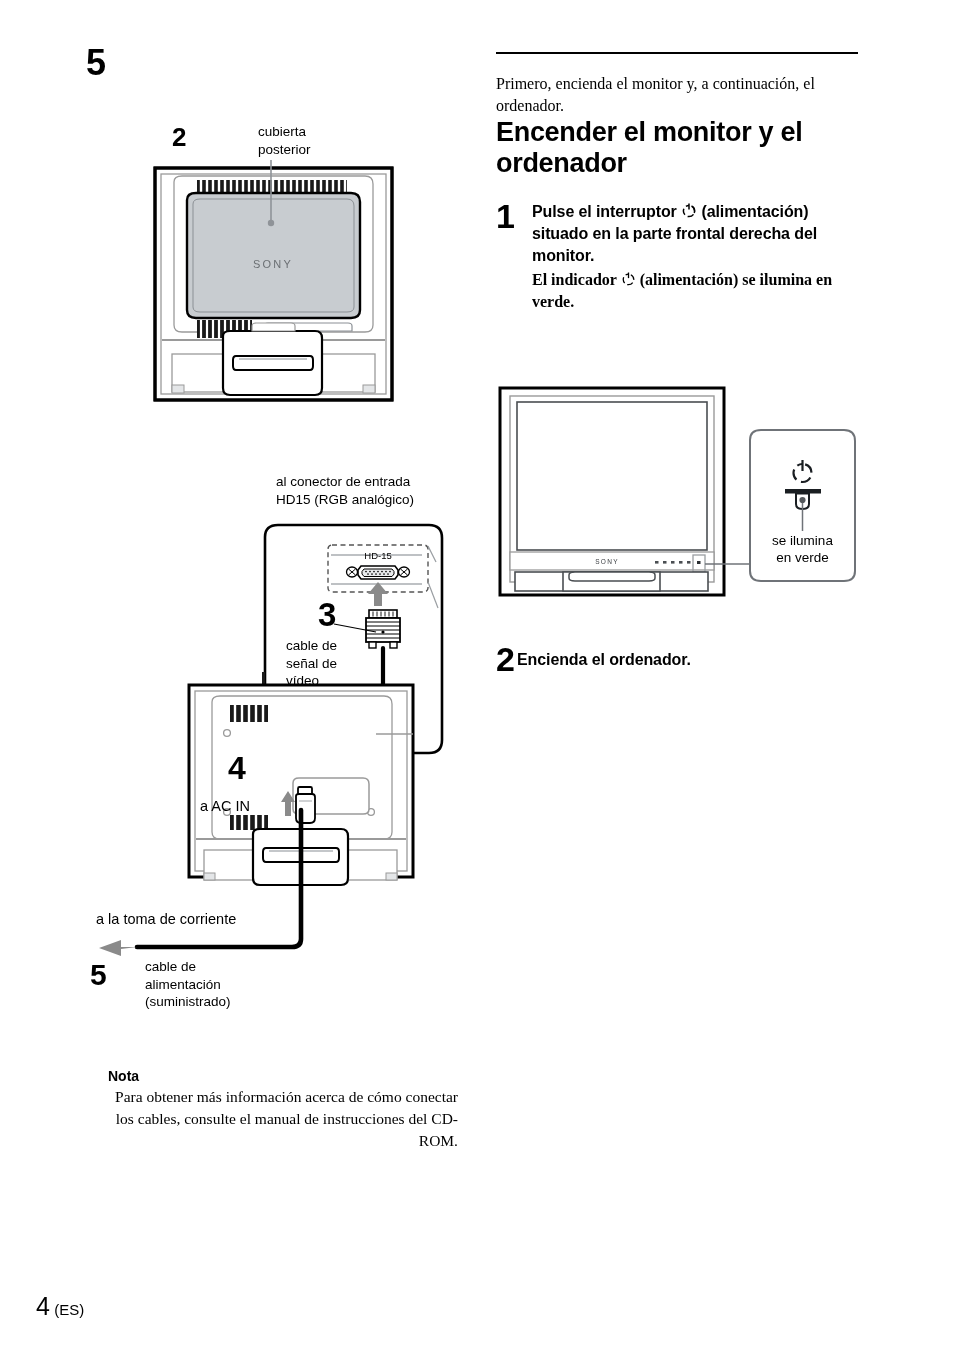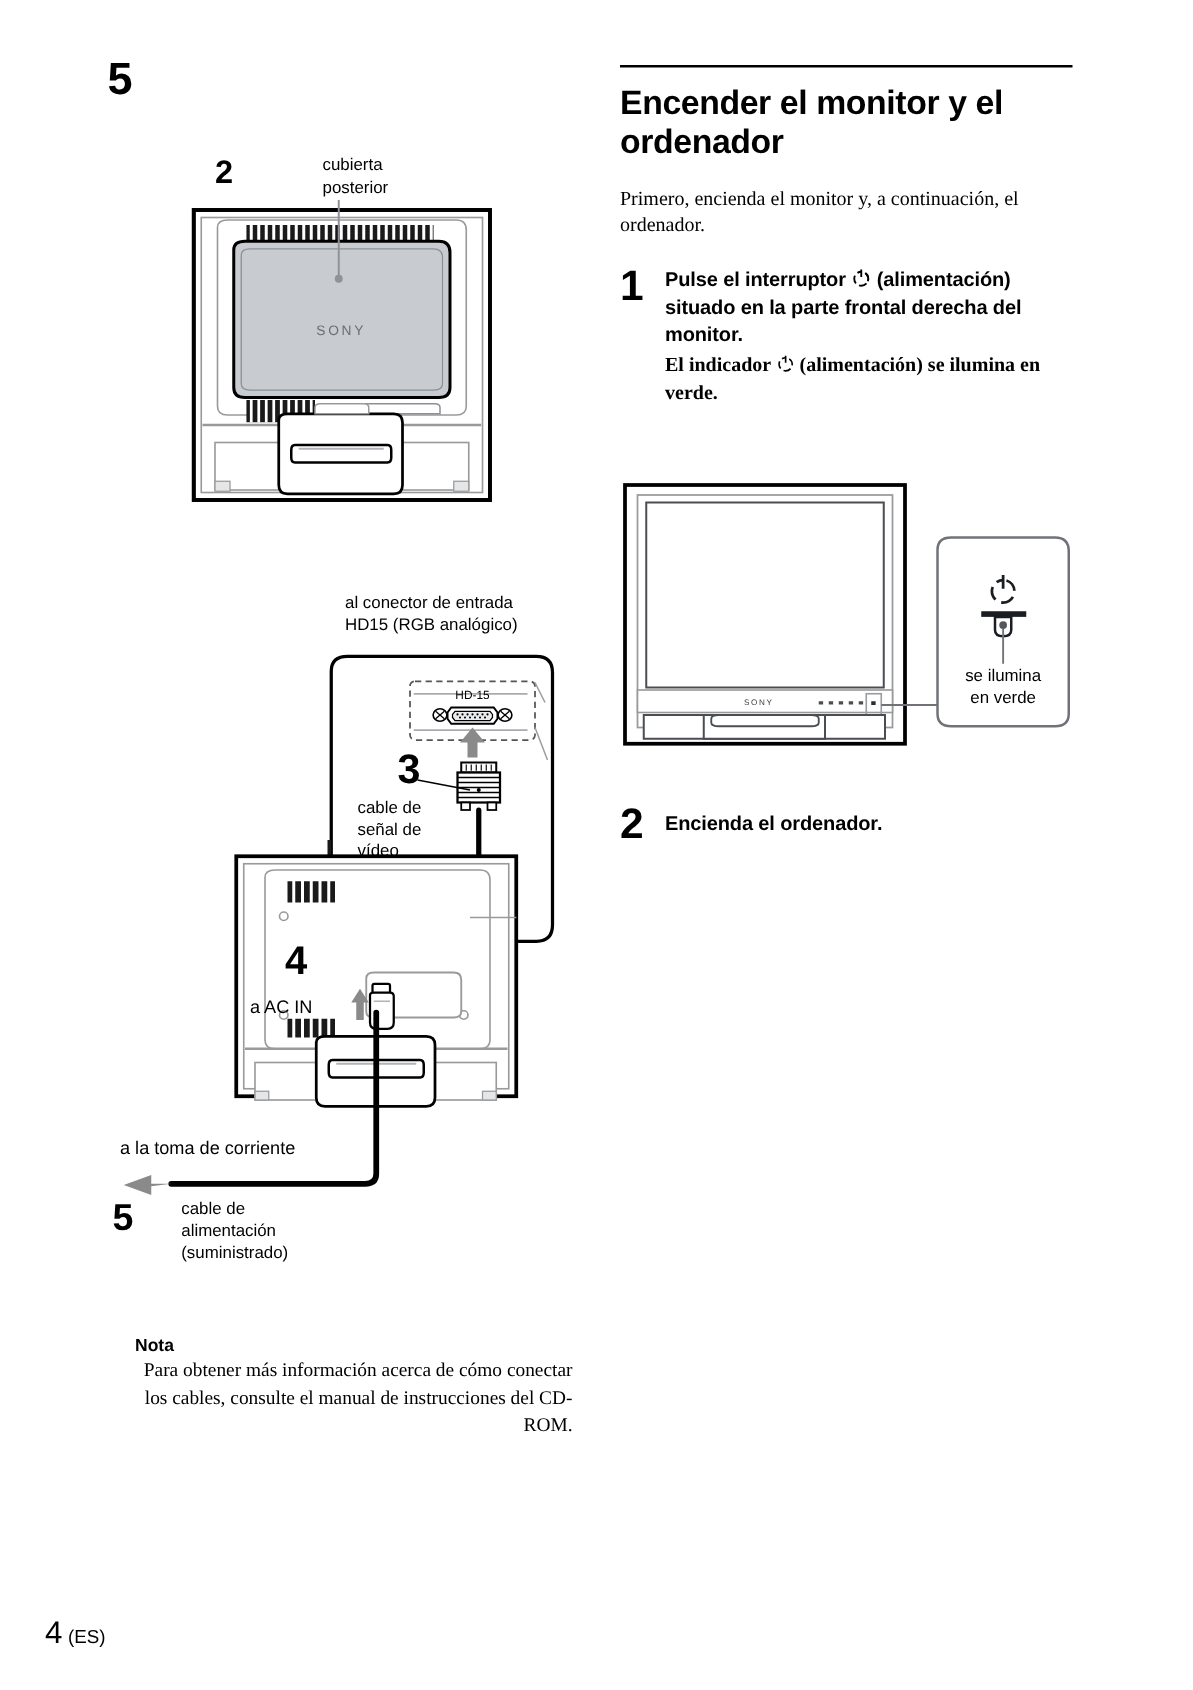--- a/index.html
+++ b/index.html
@@ -254,21 +254,21 @@
     width: 362px;
     min-height: 40px;
   }
   #r-step2 .num {
     position: absolute;
     left: 0; top: -3px;
     font-size: 34px;
     font-weight: bold;
   }
   #r-step2 .txt {
-    margin-left: 36px;
+    margin-left: 21px;
     font-size: 16px;
     font-weight: bold;
     padding-top: 8px;
     letter-spacing: -0.1px;
   }
 
   
   #footer {
     position: absolute;
     left: 36px;
@@ -575,22 +575,22 @@
     <span>(suministrado)</span>
   </div>
 
   <div id="nota">
     <div class="nota-title">Nota</div>
     <div class="nota-body">Para obtener más información acerca de cómo conectar los cables, consulte el manual de instrucciones del CD-ROM.</div>
   </div>
 
   <div id="right-col">
     <div id="rule-top"></div>
+    <div id="intro-par">Primero, encienda el monitor y, a continuación, el ordenador.</div>
     <div id="section-title">Encender el monitor y el ordenador</div>
-    <div id="intro-par">Primero, encienda el monitor y, a continuación, el ordenador.</div>
 
     <div id="r-step1">
       <span class="num">1</span>
       <div class="body">
         <div class="bold-txt">
           <span>Pulse el interruptor</span>
           <svg class="pw-glyph" width="16" height="16" viewBox="0 0 16 16">
             <circle cx="8" cy="9" r="5.6" fill="none" stroke="#000" stroke-width="1.5" stroke-dasharray="4 28" stroke-dashoffset="2"></circle>
             <path d="M8 9 m0 -5.6 a5.6 5.6 0 1 0 0 11.2 a5.6 5.6 0 1 0 0 -11.2" fill="none" stroke="#000" stroke-width="1.5" stroke-dasharray="6.5 3" stroke-dashoffset="3.3"></path>
             <line x1="8" y1="1.6" x2="8" y2="7.6" stroke="#000" stroke-width="1.5"></line>

